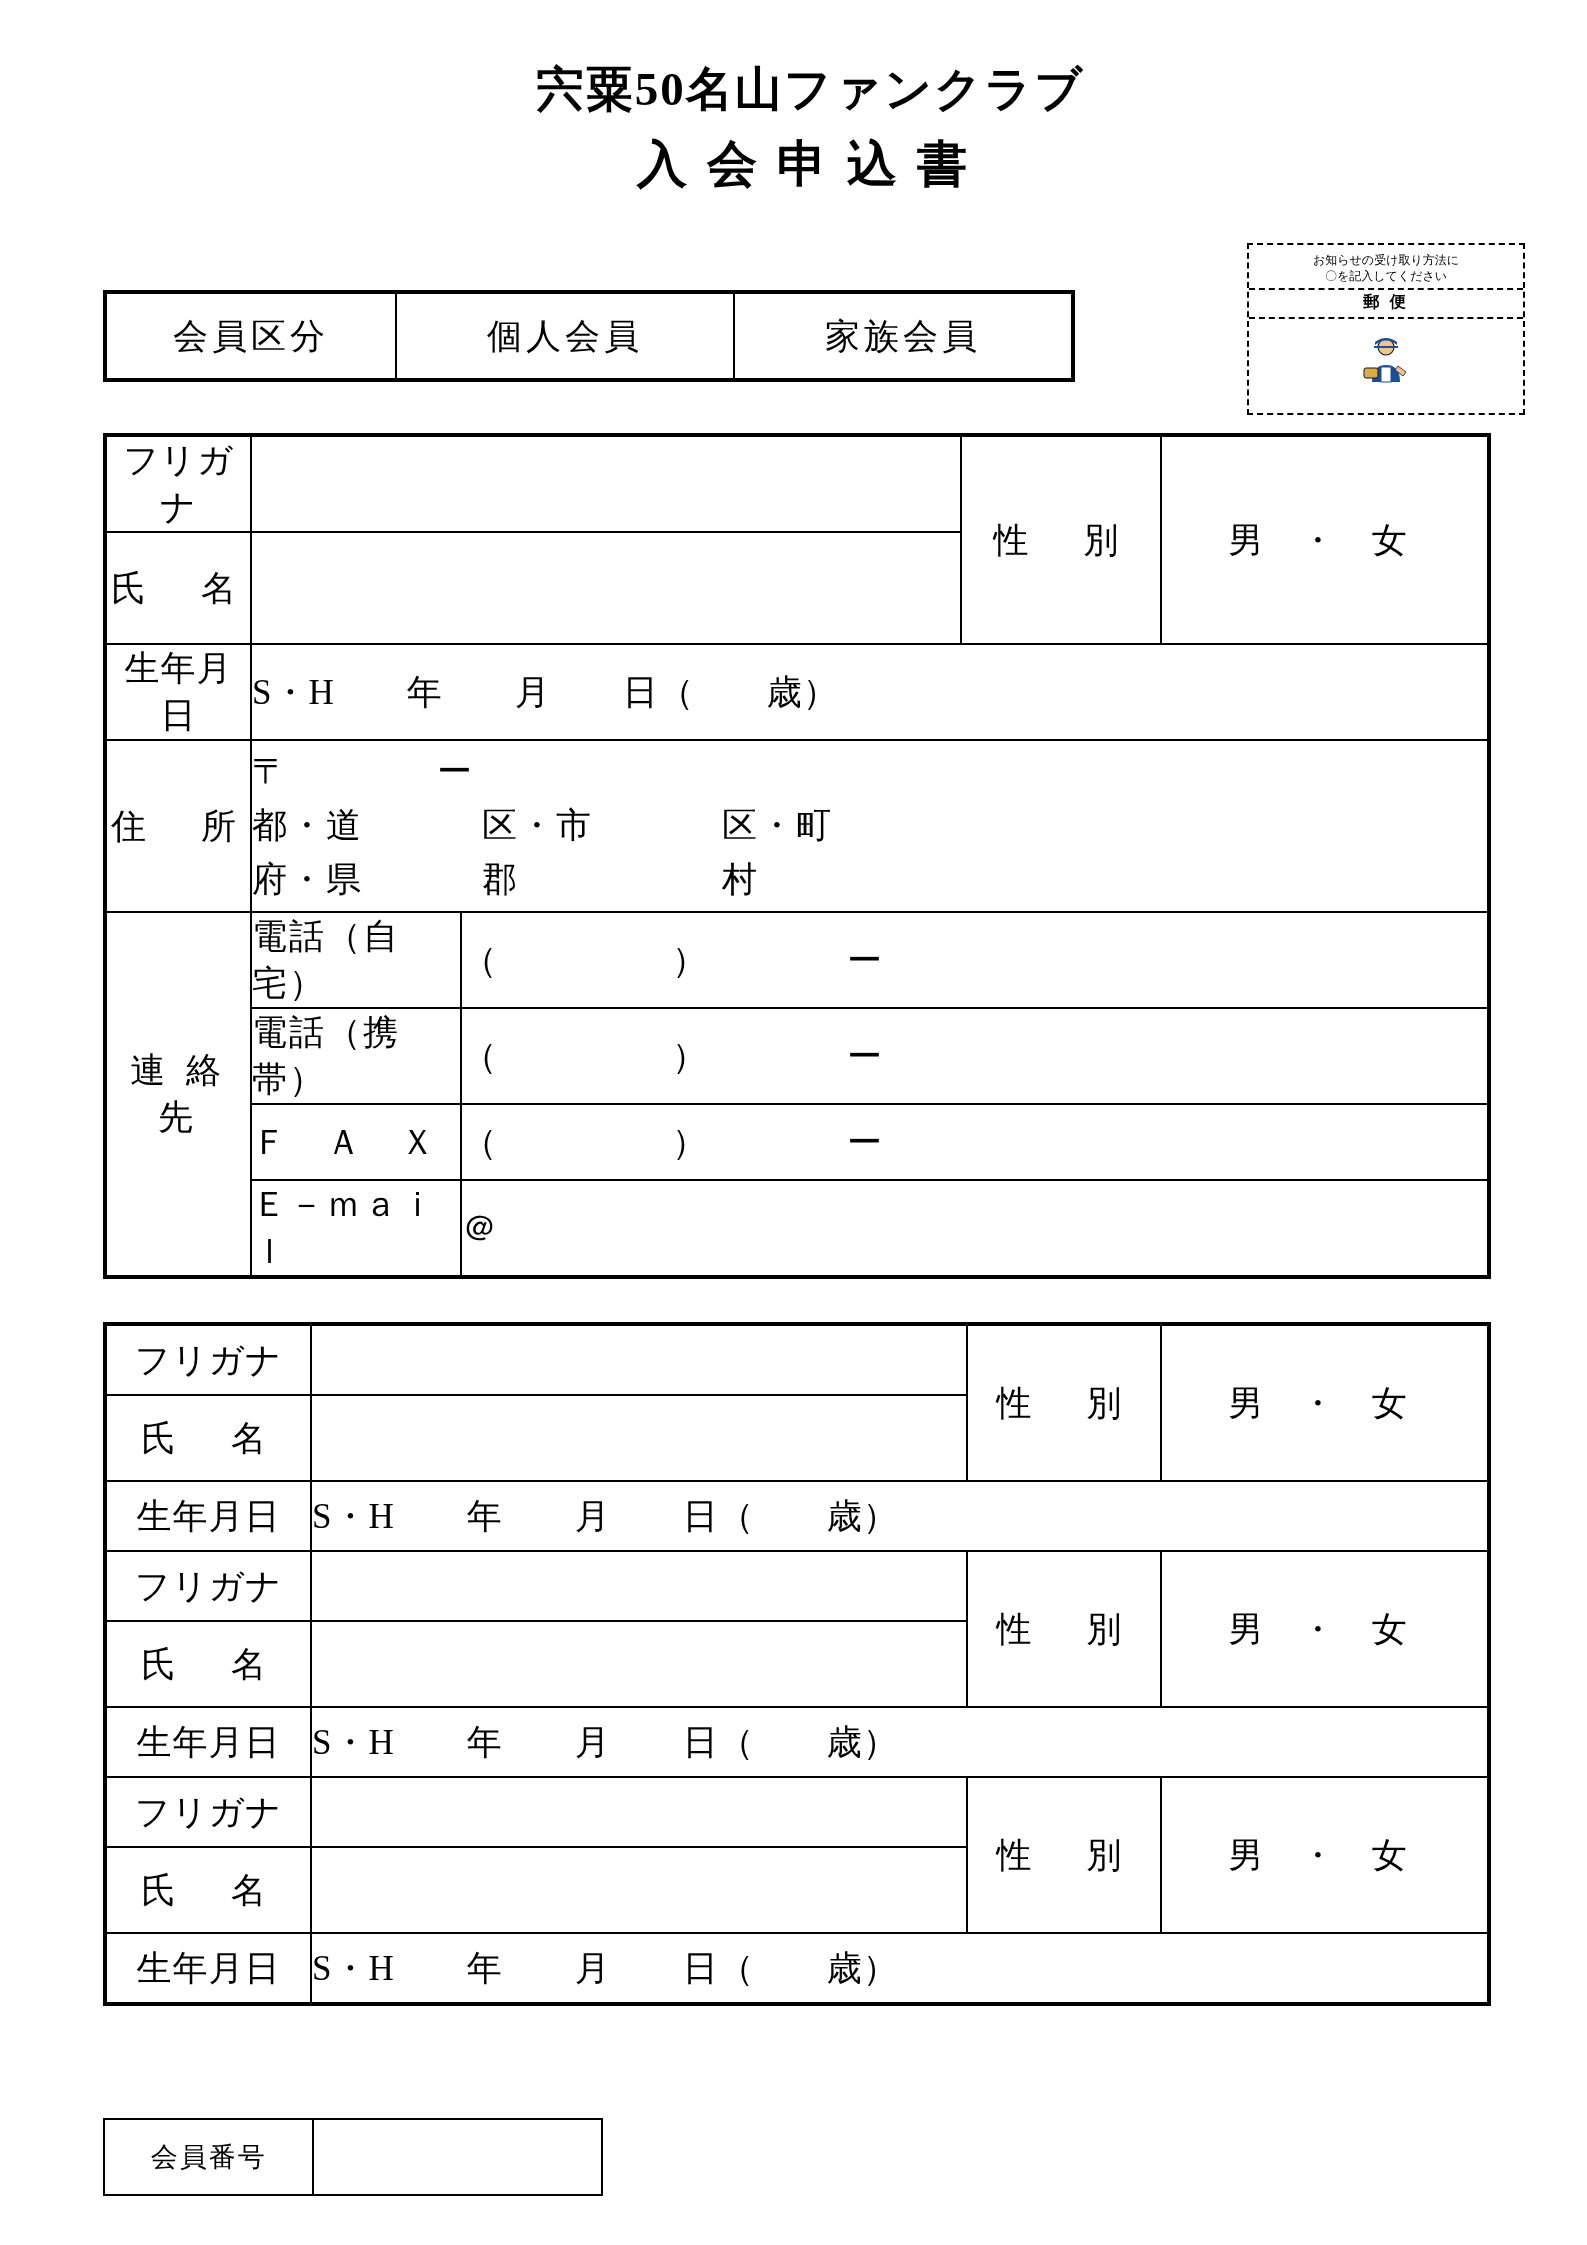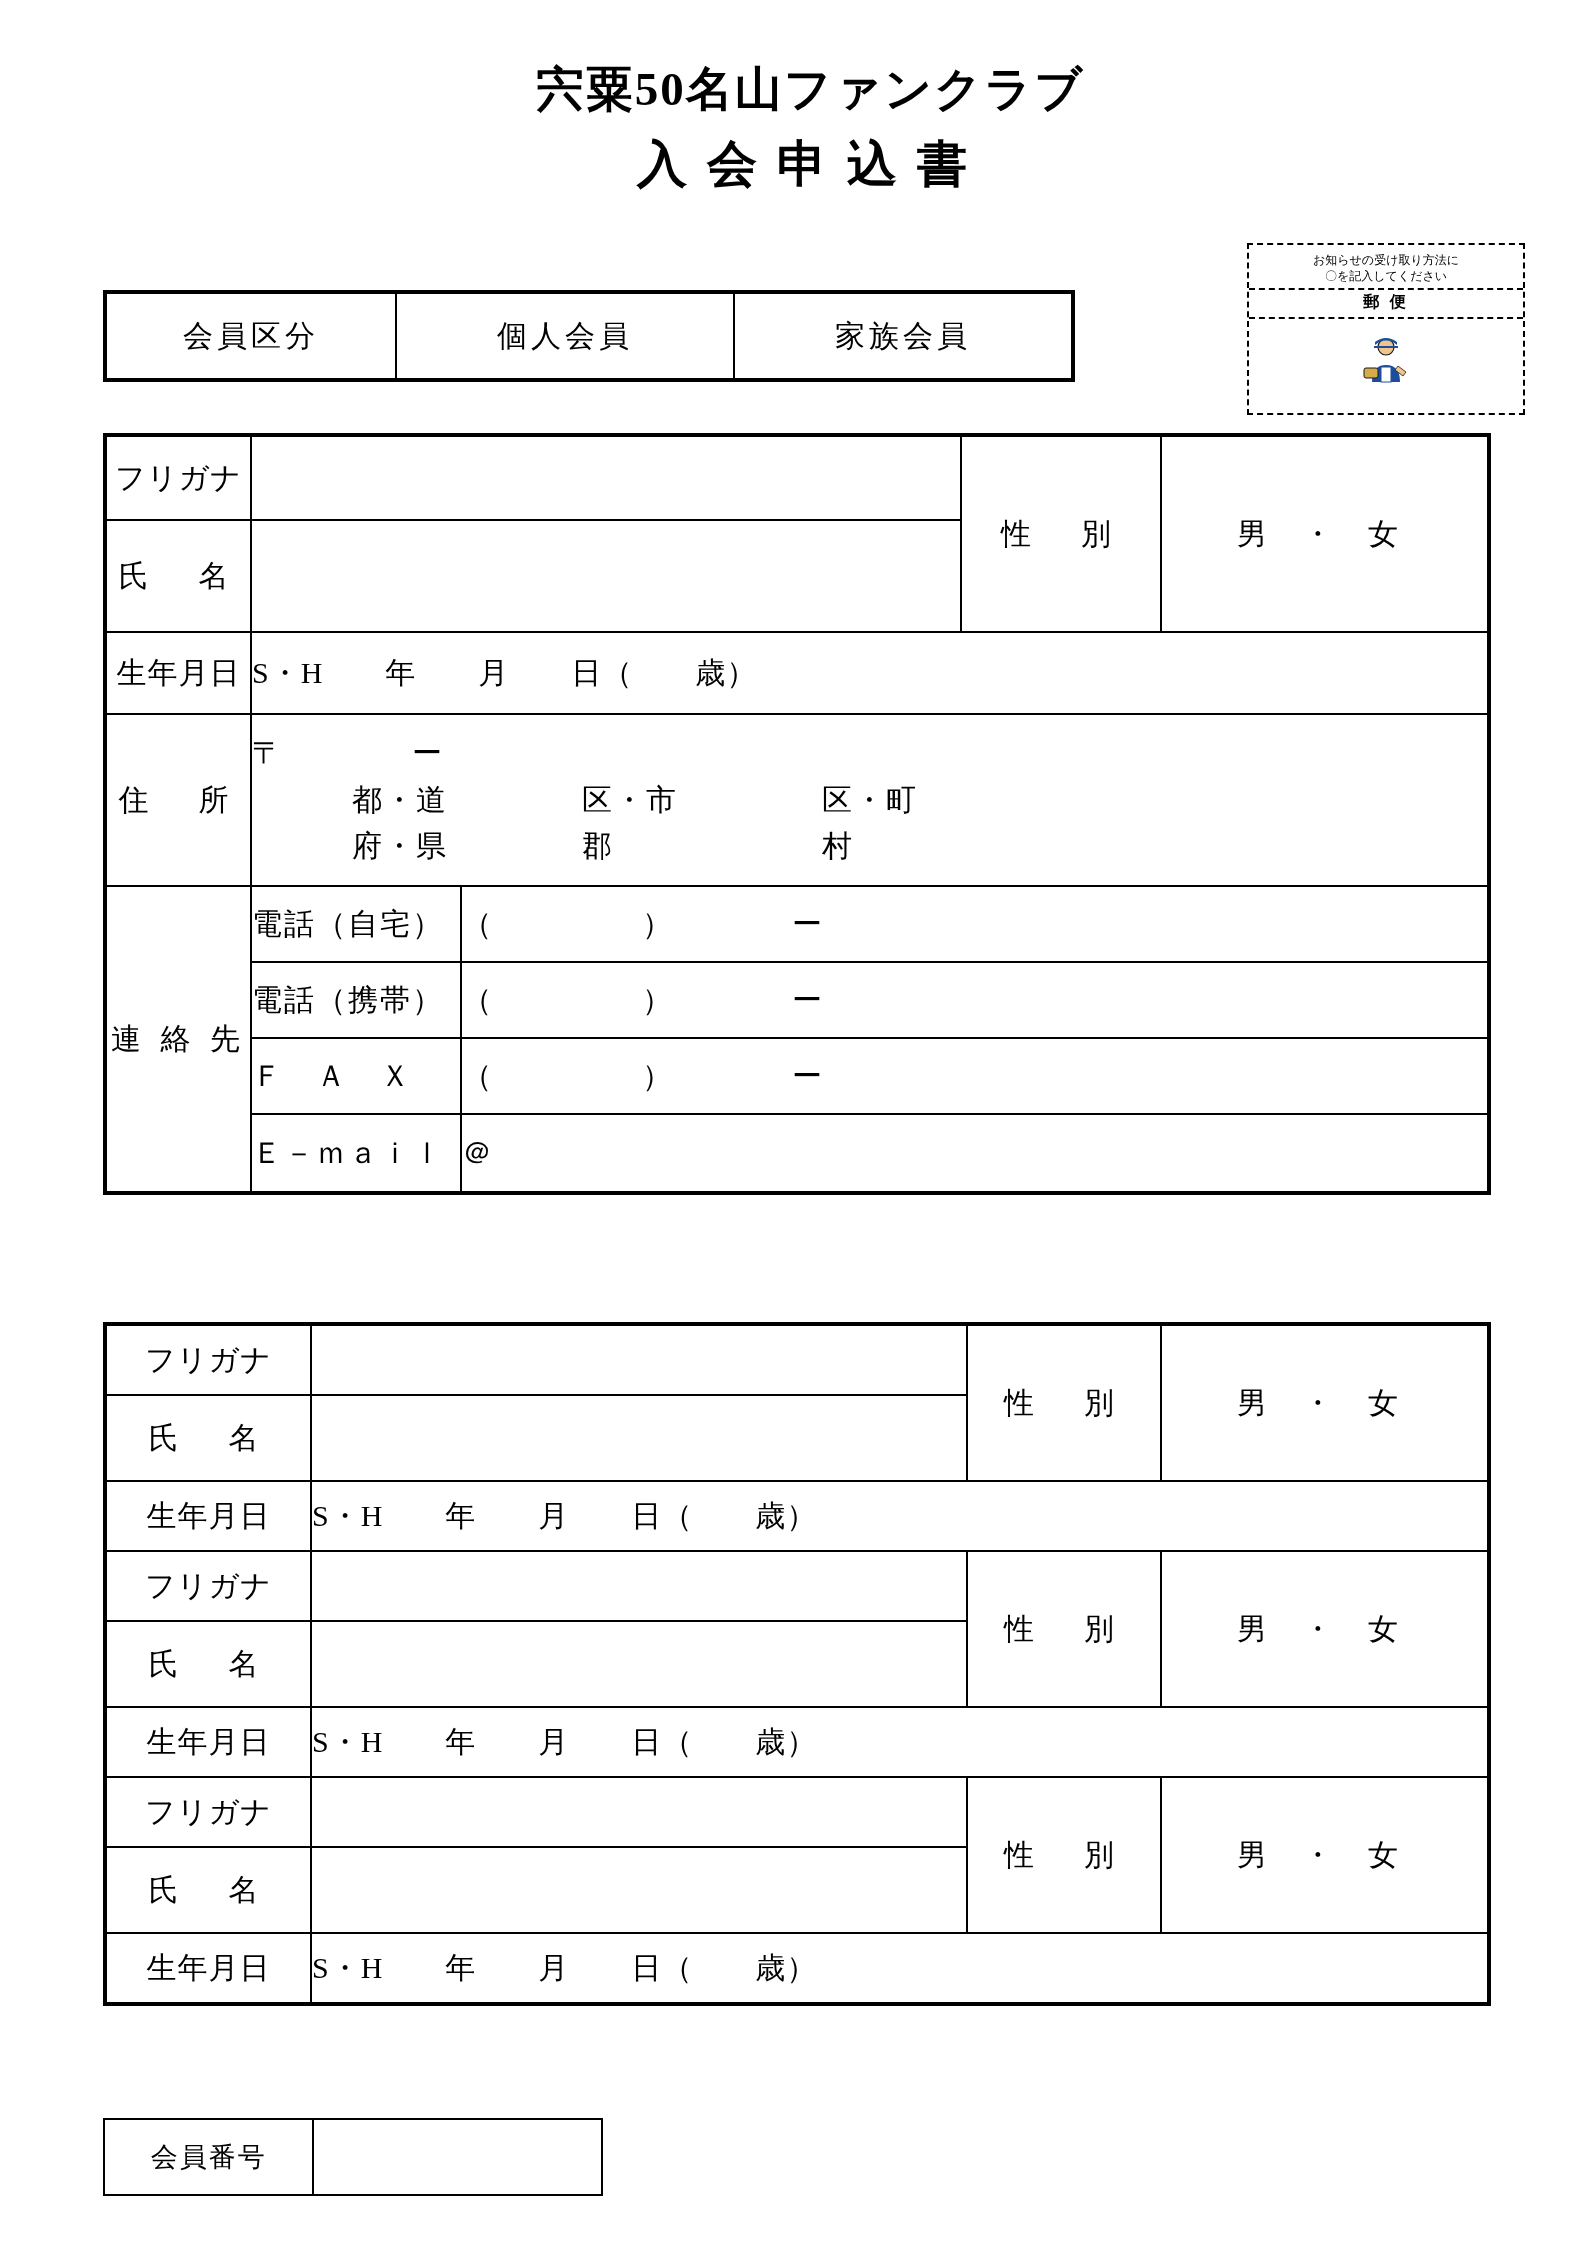--- a/index.html
+++ b/index.html
@@ -93,21 +93,21 @@
 
   
   table.frm {
     border-collapse: collapse;
     table-layout: fixed;
   }
   table.frm td {
     border: 2px solid #000;
     padding: 0;
     vertical-align: middle;
-    font-size: 30px;
+    font-size: 35px;
   }
   .outer-thick {
     border: 4px solid #000 !important;
   }
 
   
   .member-class {
     position: absolute;
     left: 103px;
     top: 290px;
@@ -151,21 +151,21 @@
     letter-spacing: 14px;
     padding-left: 14px;
     font-size: 28px;
   }
   .addr-cell {
     padding: 12px 0 12px 22px;
     font-size: 27px;
     line-height: 1.55;
   }
   .addr-line1 { letter-spacing: 2px; }
-  .addr-line2 { padding-left: 100px; letter-spacing: 2px; }
+  .addr-line2 { letter-spacing: 2px; }
   .addr-c1 { display: inline-block; width: 230px; }
   .addr-c2 { display: inline-block; width: 240px; }
   .addr-c3 { display: inline-block; }
   .dob-cell {
     padding-left: 22px;
     font-size: 27px;
     letter-spacing: 1px;
   }
   .tel-num {
     padding-left: 50px;

